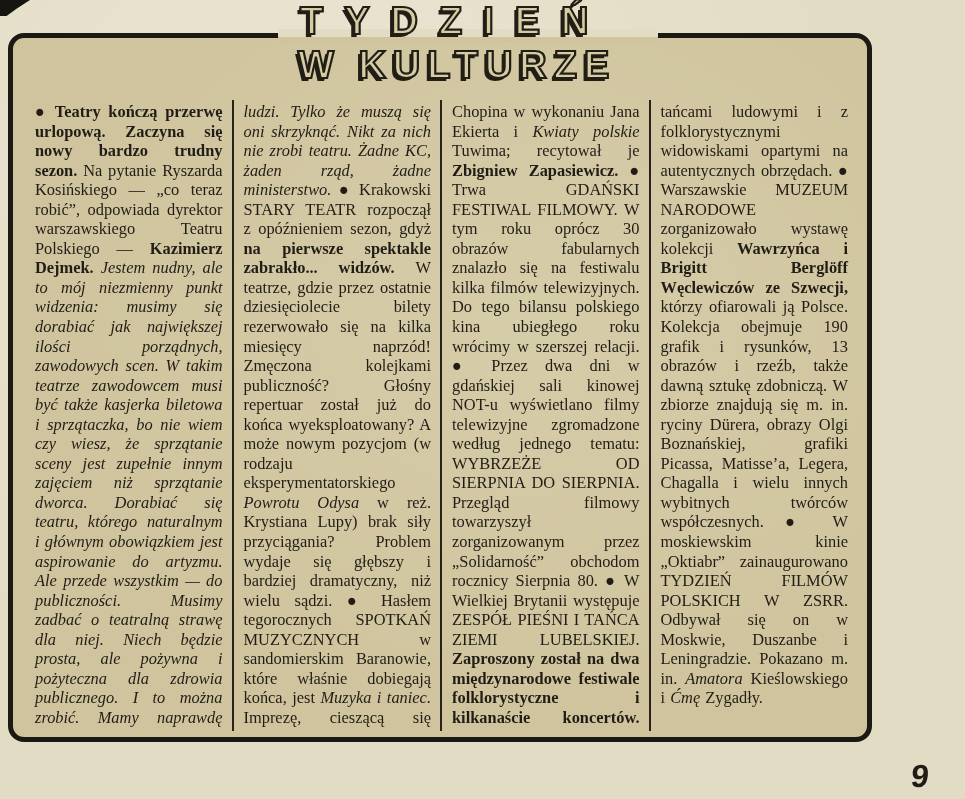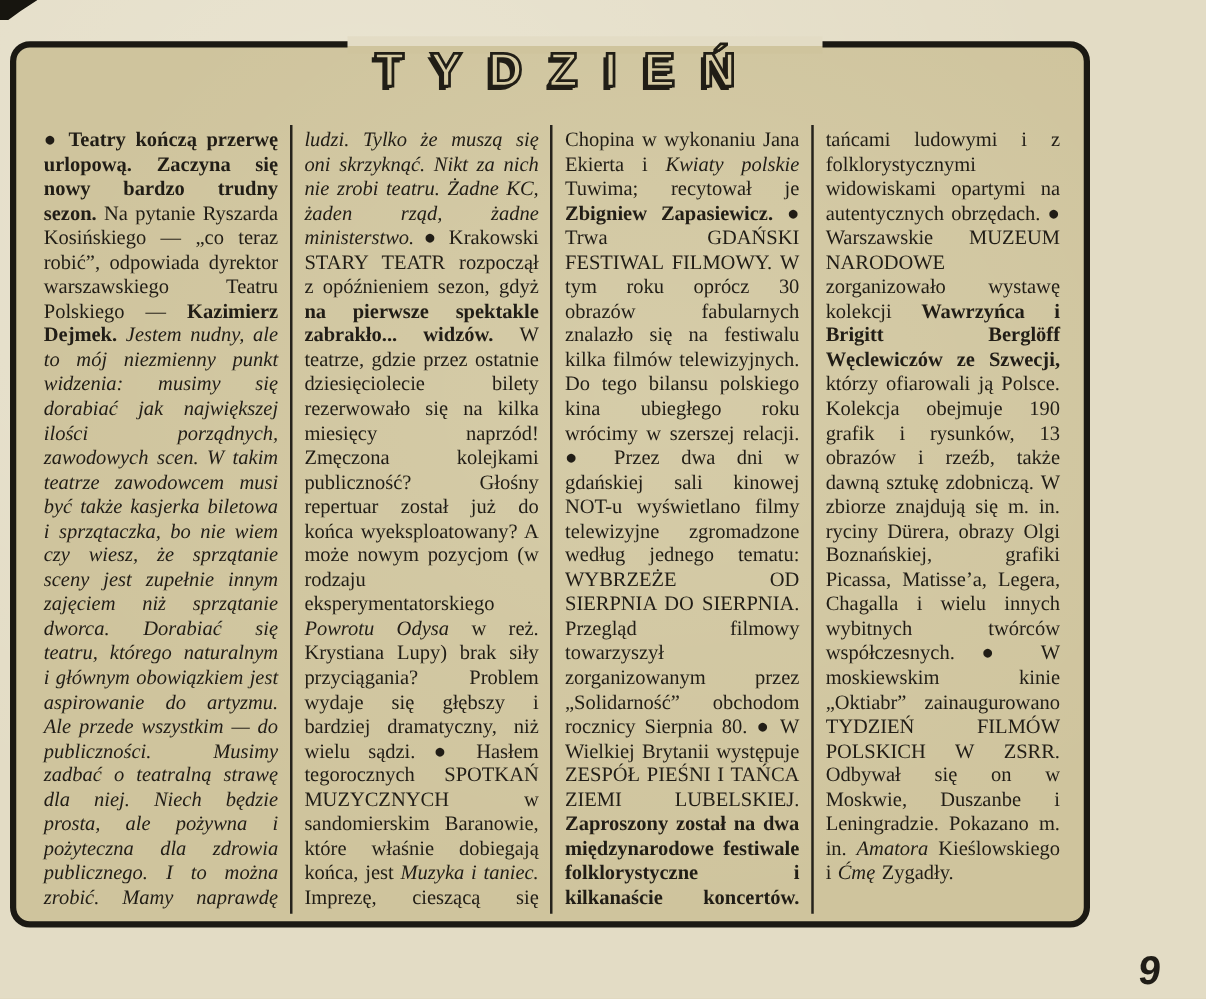--- a/index.html
+++ b/index.html
@@ -38,21 +38,21 @@
   .masthead{
     position:absolute;left:262px;top:0;width:470px;height:96px;
     color:#d6cba3;
     font-family:"Liberation Sans", sans-serif;
     font-weight:bold;
     -webkit-text-stroke:2.2px #211e16;
     text-shadow:-3px 3px 0 #211e16, -1px 1px 0 #211e16;
   }
   .masthead .line1{
     position:absolute;left:38px;top:0;
-    font-size:38px;letter-spacing:21px;white-space:nowrap;margin-top:36px;
+    font-size:38px;letter-spacing:21px;white-space:nowrap;
   }
   .masthead .line2{
     position:absolute;left:36px;top:44px;
     font-size:38px;letter-spacing:7px;white-space:nowrap;
   }
   .columns{
     position:absolute;left:12px;top:62px;right:10px;bottom:6px;
     display:flex;
   }
   .col{
@@ -90,17 +90,18 @@
       <div class="col"><span class="seg regular">Chopina w wykonaniu Jana Ekierta i </span><span class="seg italic">Kwiaty polskie </span><span class="seg regular">Tuwima; recytował je </span><span class="seg bold">Zbigniew Zapasiewicz. </span><span class="seg regular">● Trwa GDAŃSKI FESTIWAL FILMOWY. W tym roku oprócz 30 obrazów fabularnych znalazło się na festiwalu kilka filmów telewizyjnych. Do tego bilansu polskiego kina ubiegłego roku wrócimy w szerszej relacji. ● Przez dwa dni w gdańskiej sali kinowej NOT-u wyświetlano filmy telewizyjne zgromadzone według jednego tematu: WYBRZEŻE OD SIERPNIA DO SIERPNIA. Przegląd filmowy towarzyszył zorganizowanym przez „Solidarność” obchodom rocznicy Sierpnia 80. ● W Wielkiej Brytanii występuje ZESPÓŁ PIEŚNI I TAŃCA ZIEMI LUBELSKIEJ. </span><span class="seg bold">Zaproszony został na dwa międzynarodowe festiwale folklorystyczne i kilkanaście koncertów. </span><span class="seg regular">Zespół zapozna angielską publiczność z polskimi</span></div>
       <div class="col"><span class="seg regular">tańcami ludowymi i z folklorystycznymi widowiskami opartymi na autentycznych obrzędach. ● Warszawskie MUZEUM NARODOWE zorganizowało wystawę kolekcji </span><span class="seg bold">Wawrzyńca i Brigitt Berglöff Węclewiczów ze Szwecji, </span><span class="seg regular">którzy ofiarowali ją Polsce. Kolekcja obejmuje 190 grafik i rysunków, 13 obrazów i rzeźb, także dawną sztukę zdobniczą. W zbiorze znajdują się m. in. ryciny Dürera, obrazy Olgi Boznańskiej, grafiki Picassa, Matisse’a, Legera, Chagalla i wielu innych wybitnych twórców współczesnych. ● W moskiewskim kinie „Oktiabr” zainaugurowano TYDZIEŃ FILMÓW POLSKICH W ZSRR. Odbywał się on w Moskwie, Duszanbe i Leningradzie. Pokazano m. in. </span><span class="seg italic">Amatora </span><span class="seg regular">Kieślowskiego i </span><span class="seg italic">Ćmę </span><span class="seg regular">Zygadły.</span></div>
     </div>
   </div>
 
   <div class="border-gap"></div>
 
   <div class="masthead">
 
     <div class="line1">TYDZIEŃ</div>
+    <div class="line2">W KULTURZE</div>
   </div>
 
   <div class="page-number">9</div>
 
 </div>
 
 </body></html>

